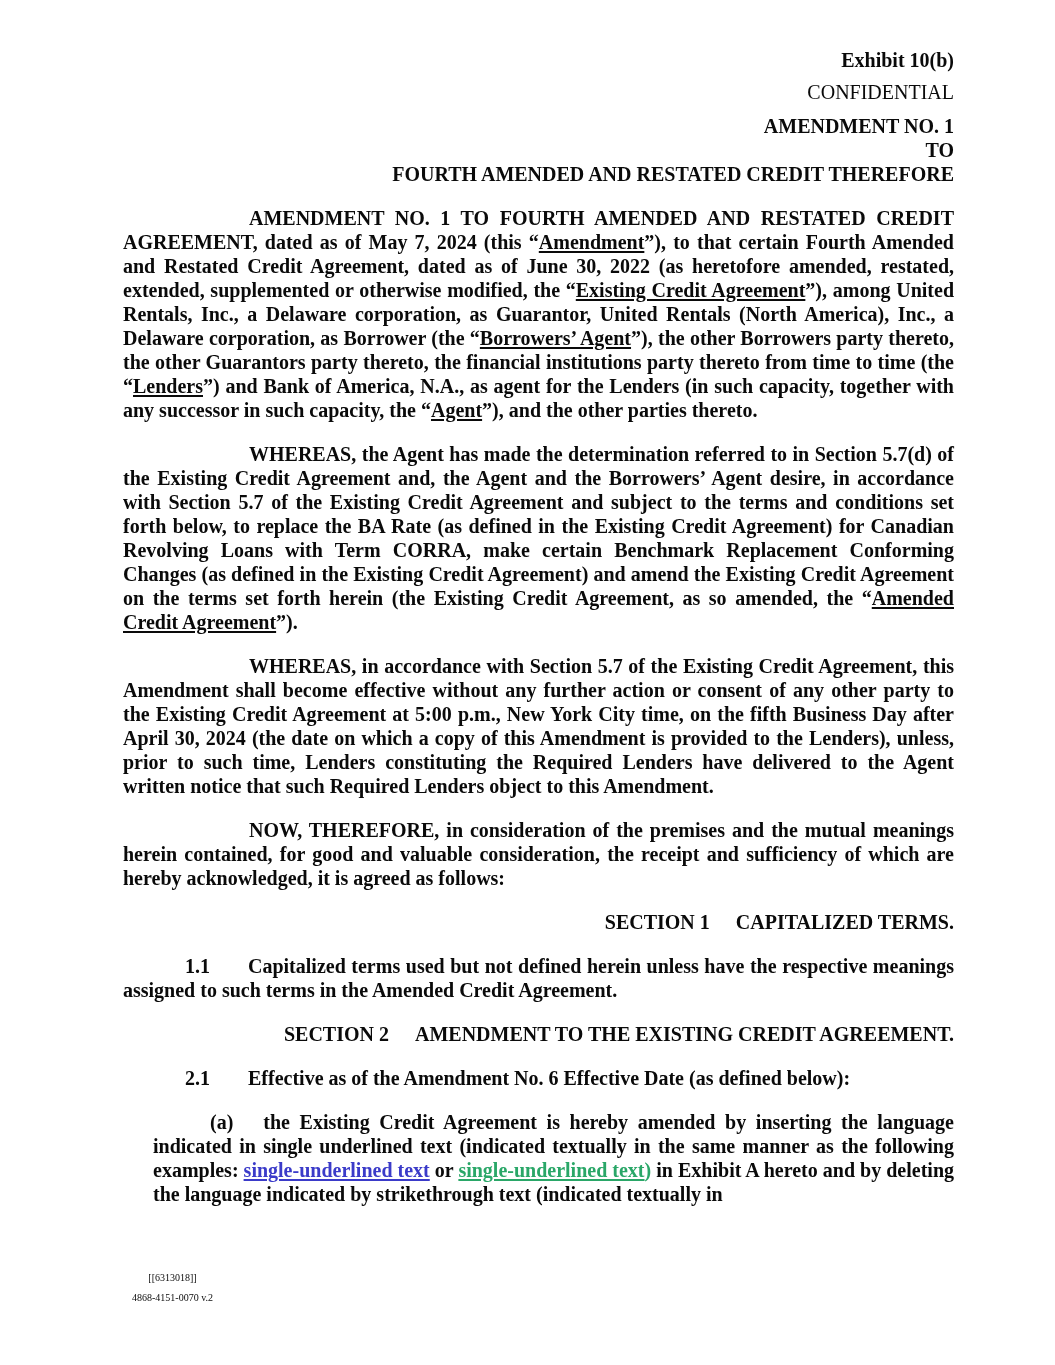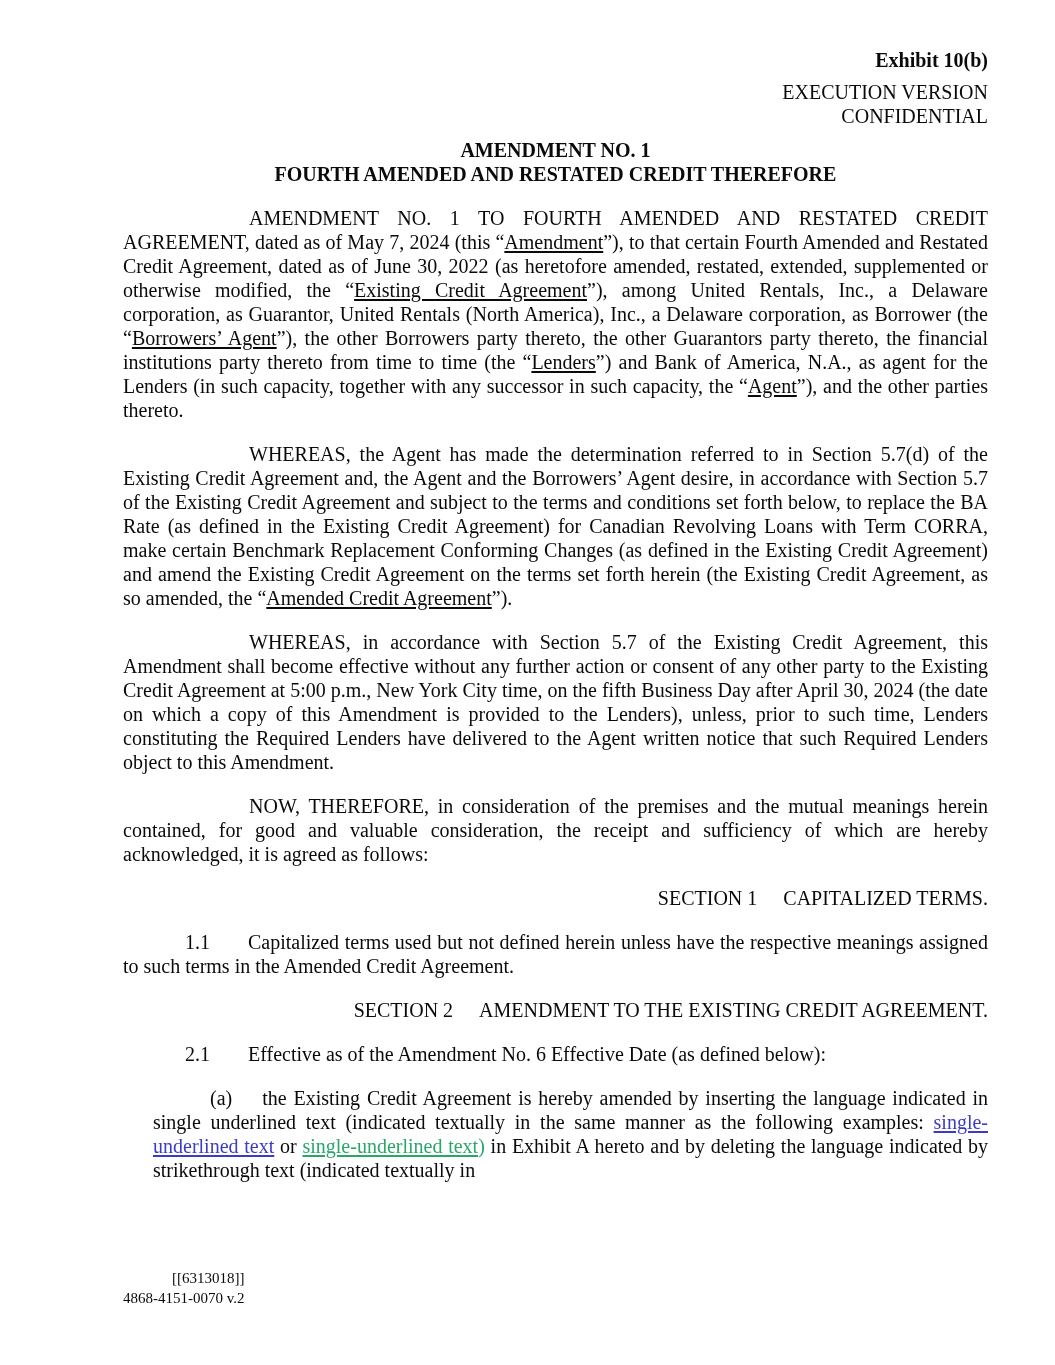--- a/index.html
+++ b/index.html
@@ -7,60 +7,60 @@
     position: relative;
     width: 1055px;
     height: 1365px;
     background: #ffffff;
     color: #0a0a0a;
     font-family: "Liberation Serif", serif;
     font-size: 20px;
     line-height: 24px;
     overflow: hidden;
   }
-  .content { padding: 48px 67px 0 123px; }
+  .content { padding: 48px 101px 0 123px; }
   .hdr-line { text-align: right; }
   .hdr-exhibit { font-weight: bold; margin-bottom: 8px; }
-  .title-block { text-align: center; font-weight: bold; margin-top: 10px; }
+  .title-block { text-align: right; font-weight: bold; margin-top: 10px; }
   .title-line { }
-  p.para { margin: 20px 0 0 0; text-align: justify; }
+  p.para { margin: 20px 0 0 0; text-align: justify; font-weight: bold; }
   p.para.body { text-indent: 126px; }
   p.para.section { text-indent: 62px; text-align: right; }
   p.para.numbered { text-indent: 62px; }
   p.para.sub { margin-left: 30px; text-indent: 57px; }
   .tab { display: inline-block; }
   .section .tab { width: 26px; }
   .numbered .tab { width: 38px; }
   .sub .tab { width: 30px; }
   .u { text-decoration: underline; text-underline-offset: 2px; }
   .c-blue { color: var(--link-blue, #3b3bc9); }
   .c-green { color: var(--link-green, #2aa768); }
   .footer {
     position: absolute;
-    left: 123px;
+    left: 132px;
     top: 1268px;
-    font-size: 15px;
+    font-size: 10px;
     line-height: 20px;
-    text-align: right;
+    text-align: center;
   }
 </style>
 </head>
 <body>
 
 <div class="page">
   <div class="content">
 
     <div class="hdr-line hdr-exhibit">Exhibit 10(b)</div>
 
-    <div class="hdr-line">EXECUTION VERSION</div>
 
     <div class="hdr-line">CONFIDENTIAL</div>
 
     <div class="title-block">
       <div class="title-line">AMENDMENT NO. 1</div>
+      <div class="title-line">TO</div>
       <div class="title-line">FOURTH AMENDED AND RESTATED CREDIT THEREFORE</div>
     </div>
 
     <div>
         <p class="para body"><span class="run">AMENDMENT NO. 1 TO FOURTH AMENDED AND RESTATED CREDIT AGREEMENT, dated as of May 7, 2024 (this “</span><span class="run u">Amendment</span><span class="run">”), to that certain Fourth Amended and Restated Credit Agreement, dated as of June 30, 2022 (as heretofore amended, restated, extended, supplemented or otherwise modified, the “</span><span class="run u">Existing Credit Agreement</span><span class="run">”), among United Rentals, Inc., a Delaware corporation, as Guarantor, United Rentals (North America), Inc., a Delaware corporation, as Borrower (the “</span><span class="run u">Borrowers’ Agent</span><span class="run">”), the other Borrowers party thereto, the other Guarantors party thereto, the financial institutions party thereto from time to time (the “</span><span class="run u">Lenders</span><span class="run">”) and Bank of America, N.A., as agent for the Lenders (in such capacity, together with any successor in such capacity, the “</span><span class="run u">Agent</span><span class="run">”), and the other parties thereto.</span></p>
         <p class="para body"><span class="run">WHEREAS, the Agent has made the determination referred to in Section 5.7(d) of the Existing Credit Agreement and, the Agent and the Borrowers’ Agent desire, in accordance with Section 5.7 of the Existing Credit Agreement and subject to the terms and conditions set forth below, to replace the BA Rate (as defined in the Existing Credit Agreement) for Canadian Revolving Loans with Term CORRA, make certain Benchmark Replacement Conforming Changes (as defined in the Existing Credit Agreement) and amend the Existing Credit Agreement on the terms set forth herein (the Existing Credit Agreement, as so amended, the “</span><span class="run u">Amended Credit Agreement</span><span class="run">”).</span></p>
         <p class="para body"><span class="run">WHEREAS, in accordance with Section 5.7 of the Existing Credit Agreement, this Amendment shall become effective without any further action or consent of any other party to the Existing Credit Agreement at 5:00 p.m., New York City time, on the fifth Business Day after April 30, 2024 (the date on which a copy of this Amendment is provided to the Lenders), unless, prior to such time, Lenders constituting the Required Lenders have delivered to the Agent written notice that such Required Lenders object to this Amendment.</span></p>
         <p class="para body"><span class="run">NOW, THEREFORE, in consideration of the premises and the mutual meanings herein contained, for good and valuable consideration, the receipt and sufficiency of which are hereby acknowledged, it is agreed as follows:</span></p>
         <p class="para section"><span class="run">SECTION 1</span><span class="tab"></span><span class="run">CAPITALIZED TERMS.</span></p>
         <p class="para numbered"><span class="run">1.1</span><span class="tab"></span><span class="run">Capitalized terms used but not defined herein unless have the respective meanings assigned to such terms in the Amended Credit Agreement.</span></p>

